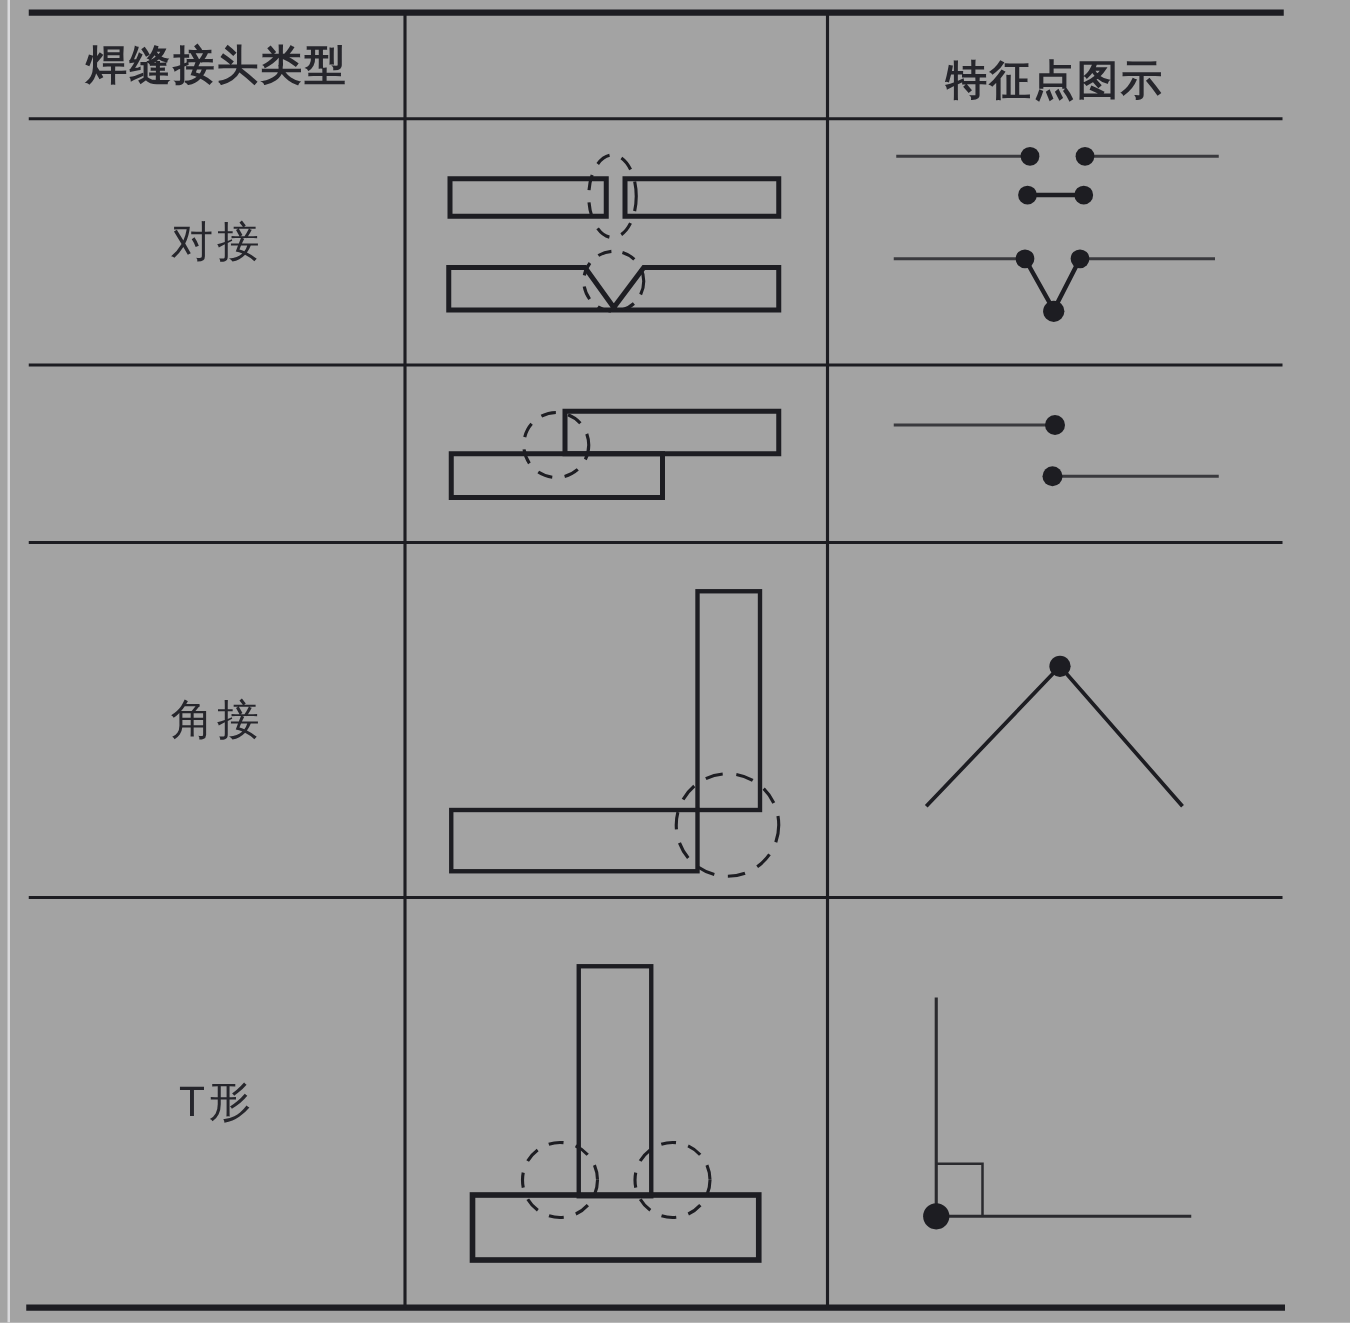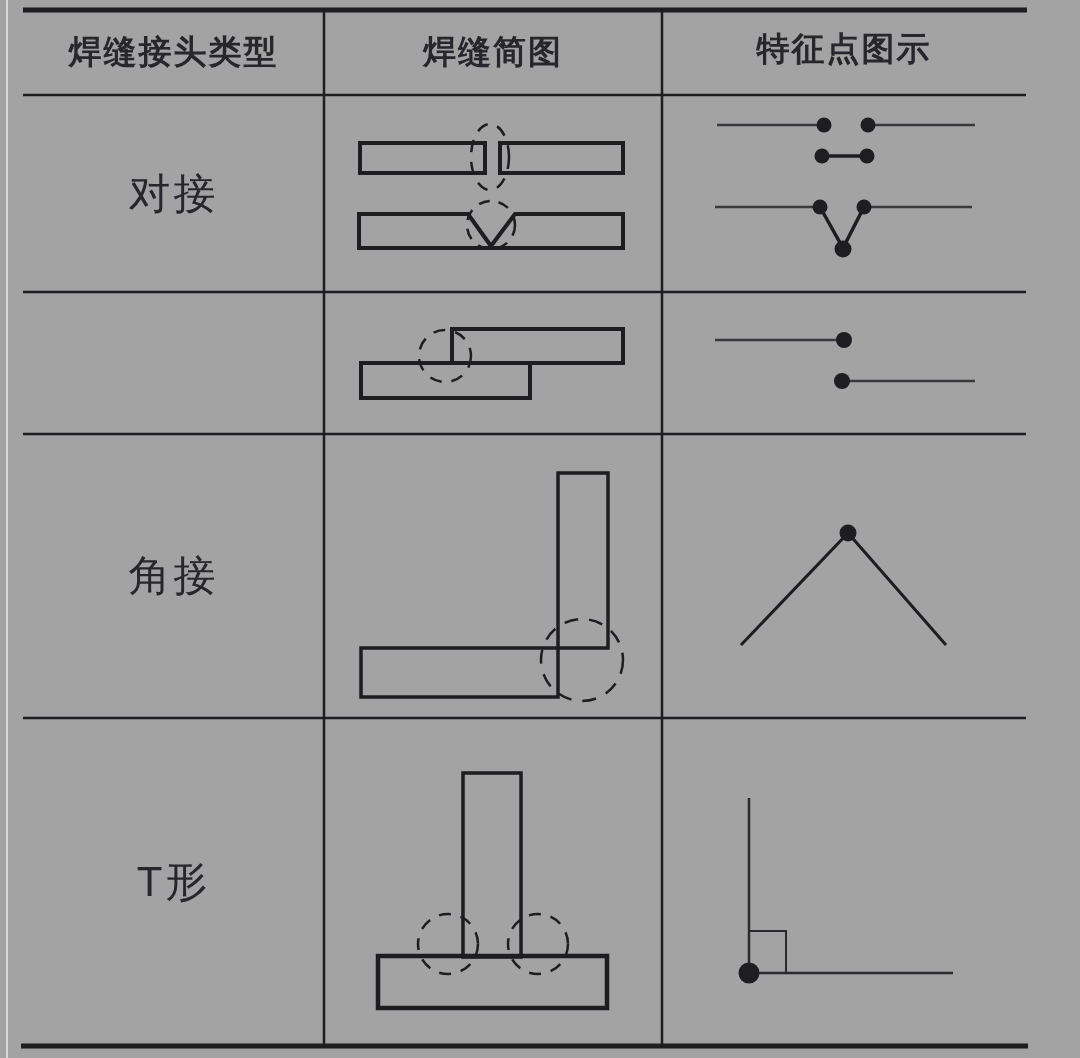--- a/index.html
+++ b/index.html
@@ -8,31 +8,31 @@
     background:#f6f6f7;
     font-family:"Liberation Sans", sans-serif;
     overflow:hidden;
   }
   .page{position:relative;width:1080px;height:1058px;background:#a3a3a3;}
   .overlay{position:absolute;left:0;top:0;width:1080px;height:1058px;}
   .cell-label{
     position:absolute;
     display:flex;align-items:center;justify-content:center;
     color:#26262c;
-    font-size:42px;
+    font-size:34px;
     letter-spacing:3px;
     font-weight:500;
     text-align:center;
     user-select:none;
   }
   .header-label{font-size:33px;letter-spacing:2px;font-weight:600;}
   
   .hdr-1{left:23px;top:10px;width:301px;height:85px;}
   .hdr-2{left:324px;top:10px;width:338px;height:85px;}
-  .hdr-3{left:662px;top:7px;width:364px;height:85px;}
+  .hdr-3{left:662px;top:22px;width:364px;height:85px;}
   .row-1{left:23px;top:96px;width:301px;height:196px;}
   .row-2{left:23px;top:292px;width:301px;height:142px;}
   .row-3{left:23px;top:434px;width:301px;height:284px;}
   .row-4{left:23px;top:718px;width:301px;height:328px;}
 </style>
 </head>
 <body>
 
 <div class="page">
 
@@ -107,20 +107,19 @@
 
     <g>
       <line x1="749" y1="798" x2="749" y2="973" stroke="#2a2a2e" stroke-width="2.5"></line>
       <line x1="749" y1="973" x2="953" y2="973" stroke="#2a2a2e" stroke-width="2.5"></line>
       <path d="M749,931 L786,931 L786,973" fill="none" stroke="#2a2a2e" stroke-width="2"></path>
       <circle cx="749" cy="973" r="10.5" fill="#1d1d22"></circle>
     </g>
   </svg>
 
   <div class="cell-label header-label hdr-1">焊缝接头类型</div>
-  <div class="cell-label header-label hdr-2">焊缝简图</div>
   <div class="cell-label header-label hdr-3">特征点图示</div>
 
   <div class="cell-label row-1">对接</div>
   <div class="cell-label row-4">T形</div>
   <div class="cell-label row-3">角接</div>
 
 </div>
 
 </body></html>

